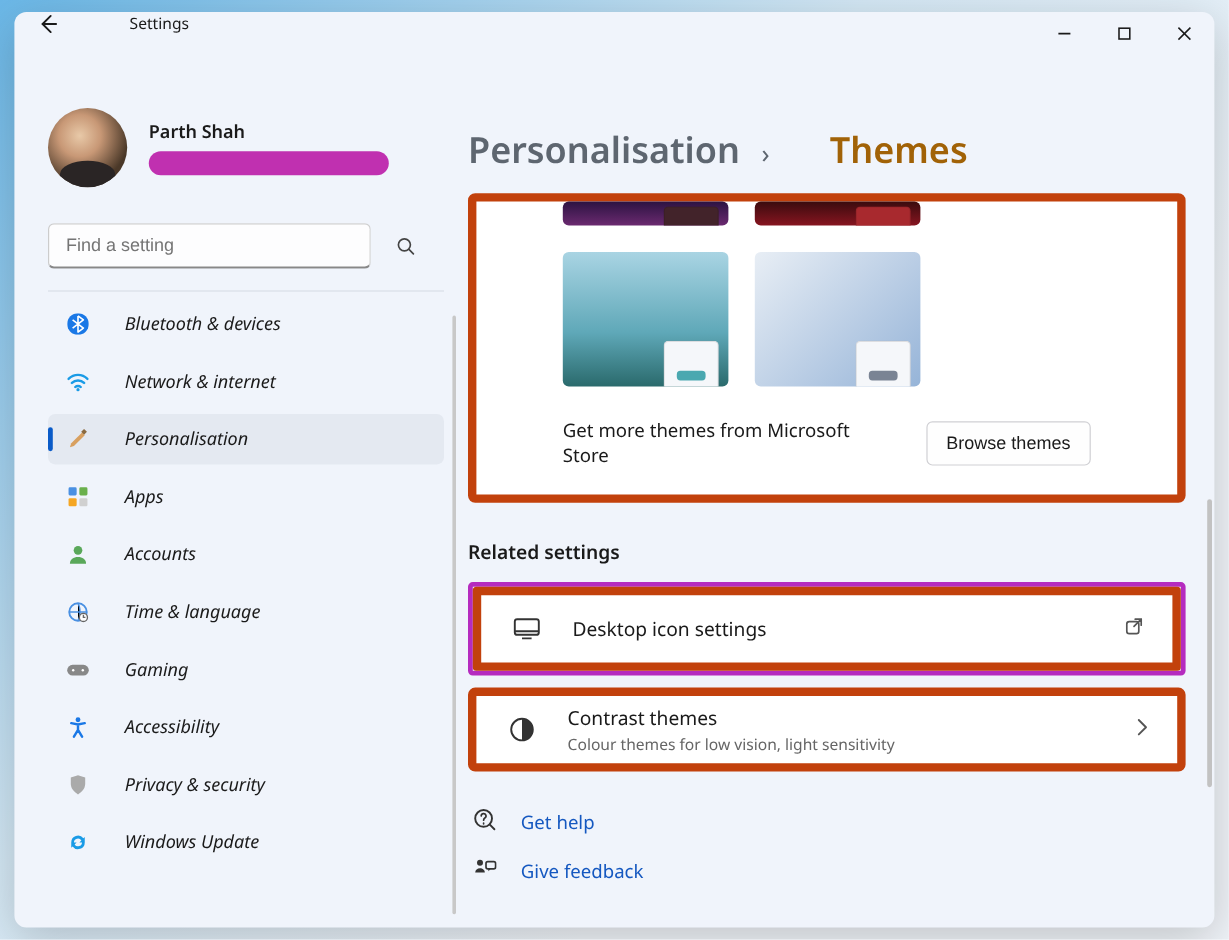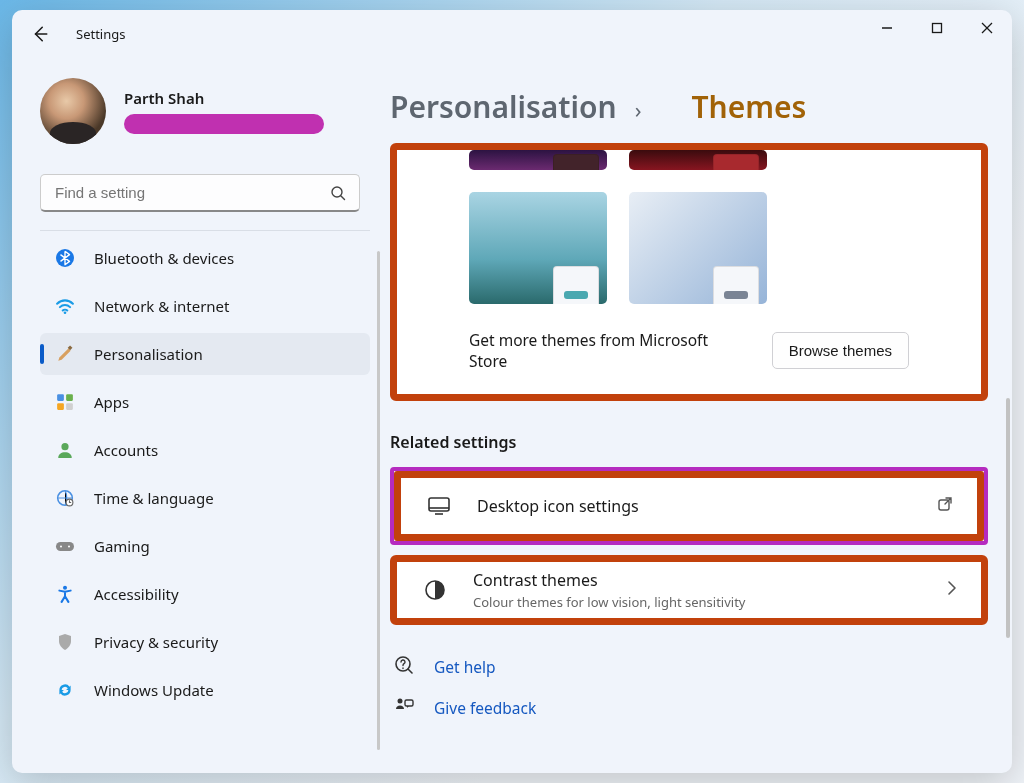--- a/index.html
+++ b/index.html
@@ -16,23 +16,24 @@
     width: 1000px; height: 763px;
     border-radius: 10px;
     box-shadow: 0 10px 40px rgba(0,0,0,0.2);
     position: relative;
     overflow: hidden;
   }
 
   
   .titlebar {
     height: 48px;
-    display: flex; align-items: center;
+    display: flex; align-items: flex-start;
     padding: 0 0 0 18px;
     position: relative;
+    gap: 32px;
   }
   .back-btn {
     width: 20px; height: 20px;
     display: flex; align-items: center; justify-content: center;
     cursor: pointer;
   }
   .title-text {
     margin-left: 26px;
     font-size: 13px;
     color: #1a1a1a;
@@ -44,20 +45,21 @@
   .win-btn {
     width: 50px; height: 36px;
     display: flex; align-items: center; justify-content: center;
     cursor: pointer;
   }
 
   
   .content {
     display: flex;
     height: calc(100% - 48px);
+    align-items: center;
   }
 
   
   .sidebar {
     width: 370px;
     padding: 20px 12px 0 28px;
     overflow: hidden;
     position: relative;
   }
   .profile {
@@ -83,21 +85,21 @@
     width: 200px; height: 20px;
     background: #c030b0;
     border-radius: 10px;
   }
 
   .search {
     position: relative;
     margin-bottom: 18px;
   }
   .search input {
-    width: 320px; height: 38px;
+    width: 269px; height: 38px;
     border: 1px solid #ccc;
     border-bottom: 2px solid #888;
     border-radius: 5px;
     padding: 0 40px 0 14px;
     font-size: 15px;
     background: #fdfdfe;
     outline: none;
   }
   .search-icon {
     position: absolute; right: 24px; top: 10px;
@@ -113,27 +115,28 @@
   .nav-scroll::before {
     content:"";
     position:absolute; right:-10px; top:20px; bottom:0;
     width:3px; background:#c8c8c8; border-radius:2px;
   }
 
   .nav-item {
     display: flex; align-items: center;
     height: 42px;
     padding-left: 14px;
-    gap: 18px;
+    gap: 28px;
     border-radius: 6px;
     margin: 6px 0;
     cursor: pointer;
     font-size: 15px;
     color: #1a1a1a;
     position: relative;
+    font-style: italic;
   }
   .nav-item.active {
     background: #e4e9f1;
   }
   .nav-item.active::before {
     content:"";
     position:absolute; left:0; top:11px; bottom:11px; width:4px;
     background:#0a5bc8; border-radius:2px;
   }
   .nav-icon {

